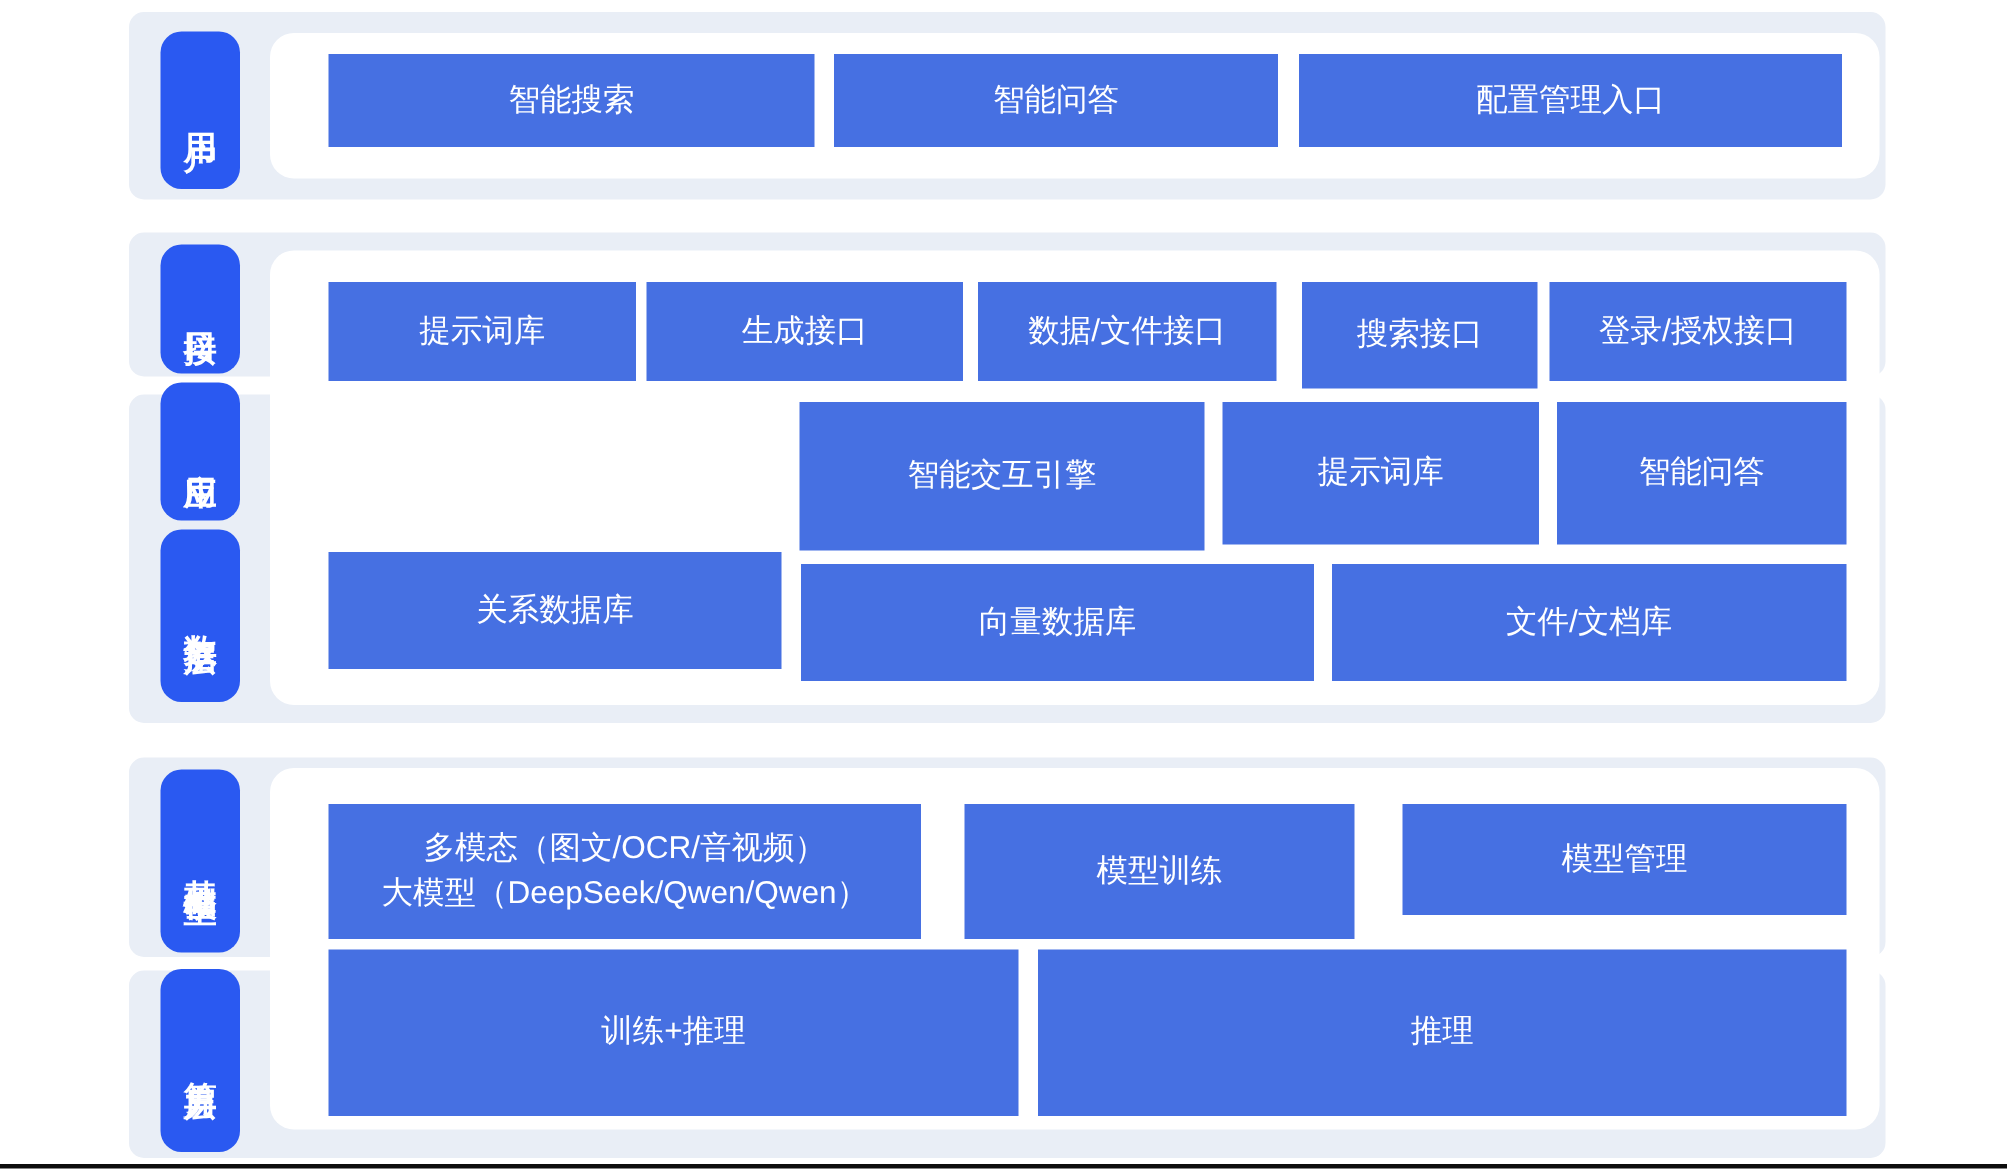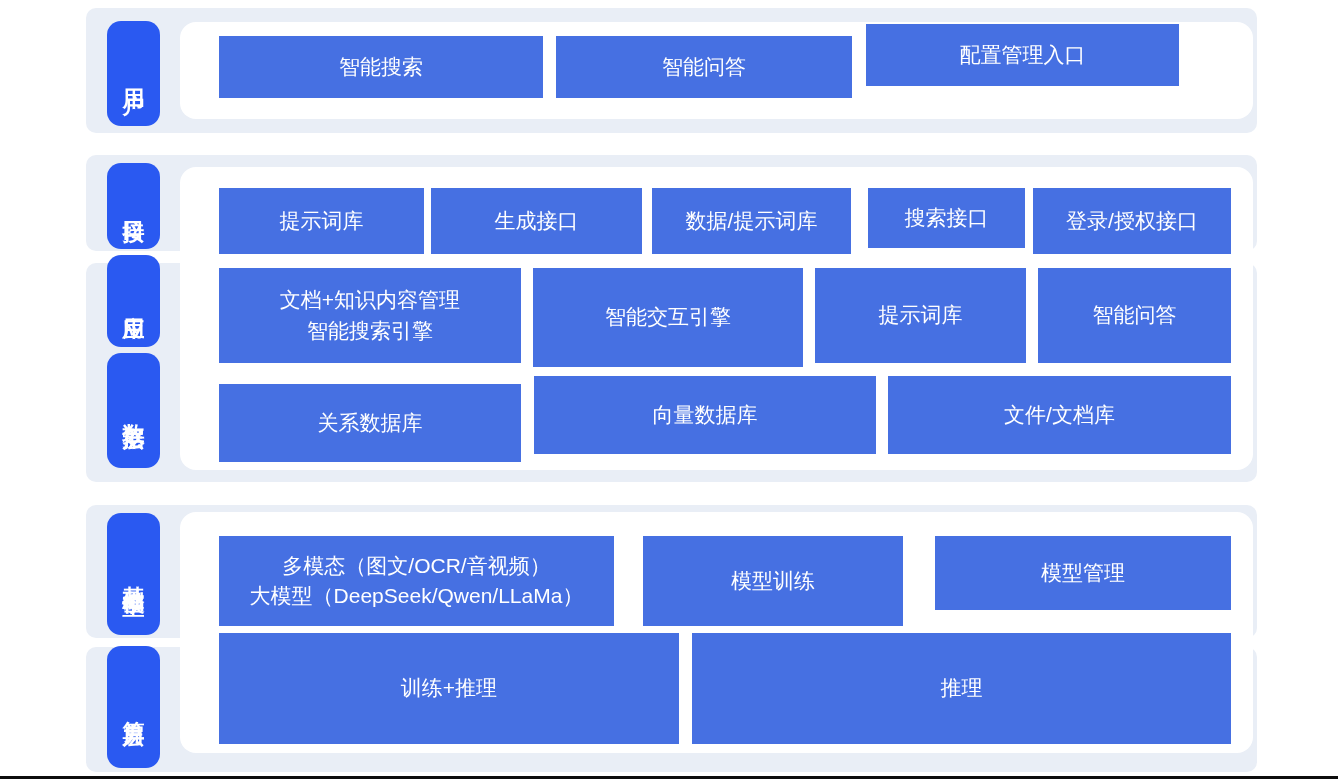--- a/index.html
+++ b/index.html
@@ -72,40 +72,38 @@
 
   <div class="vlabel" style="top:21px;height:105px">用户</div>
   <div class="vlabel" style="top:163px;height:86px">接口</div>
   <div class="vlabel" style="top:255px;height:92px">应用</div>
   <div class="vlabel" style="top:353px;height:115px">数据层</div>
   <div class="vlabel" style="top:513px;height:122px">基础模型</div>
   <div class="vlabel" style="top:646px;height:122px">算力层</div>
 
   <div class="box" style="left:219px;top:36px;width:324px;height:62px">智能搜索</div>
   <div class="box" style="left:556px;top:36px;width:296px;height:62px">智能问答</div>
-  <div class="box" style="left:866px;top:24px;width:313px;height:62px">配置管理入口</div>
+  <div class="box" style="left:866px;top:36px;width:362px;height:62px">配置管理入口</div>
 
   <div class="box" style="left:219px;top:188px;width:205px;height:66px">提示词库</div>
   <div class="box" style="left:431px;top:188px;width:211px;height:66px">生成接口</div>
-  <div class="box" style="left:652px;top:188px;width:199px;height:66px">数据/提示词库</div>
-  <div class="box" style="left:868px;top:188px;width:157px;height:60px">搜索接口</div>
+  <div class="box" style="left:652px;top:188px;width:199px;height:66px">数据/文件接口</div>
+  <div class="box" style="left:868px;top:188px;width:157px;height:71px">搜索接口</div>
   <div class="box" style="left:1033px;top:188px;width:198px;height:66px">登录/授权接口</div>
 
-  <div class="box" style="left:219px;top:268px;width:302px;height:95px">文档+知识内容管理
-智能搜索引擎</div>
   <div class="box" style="left:533px;top:268px;width:270px;height:99px">智能交互引擎</div>
   <div class="box" style="left:815px;top:268px;width:211px;height:95px">提示词库</div>
   <div class="box" style="left:1038px;top:268px;width:193px;height:95px">智能问答</div>
 
-  <div class="box" style="left:219px;top:384px;width:302px;height:78px">关系数据库</div>
+  <div class="box" style="left:219px;top:368px;width:302px;height:78px">关系数据库</div>
   <div class="box" style="left:534px;top:376px;width:342px;height:78px">向量数据库</div>
   <div class="box" style="left:888px;top:376px;width:343px;height:78px">文件/文档库</div>
 
   <div class="box" style="left:219px;top:536px;width:395px;height:90px">多模态（图文/OCR/音视频）
-大模型（DeepSeek/Qwen/LLaMa）</div>
+大模型（DeepSeek/Qwen/Qwen）</div>
   <div class="box" style="left:643px;top:536px;width:260px;height:90px">模型训练</div>
   <div class="box" style="left:935px;top:536px;width:296px;height:74px">模型管理</div>
 
   <div class="box" style="left:219px;top:633px;width:460px;height:111px">训练+推理</div>
   <div class="box" style="left:692px;top:633px;width:539px;height:111px">推理</div>
 
   <div class="bottom-rule"></div>
 
 </div>
 

